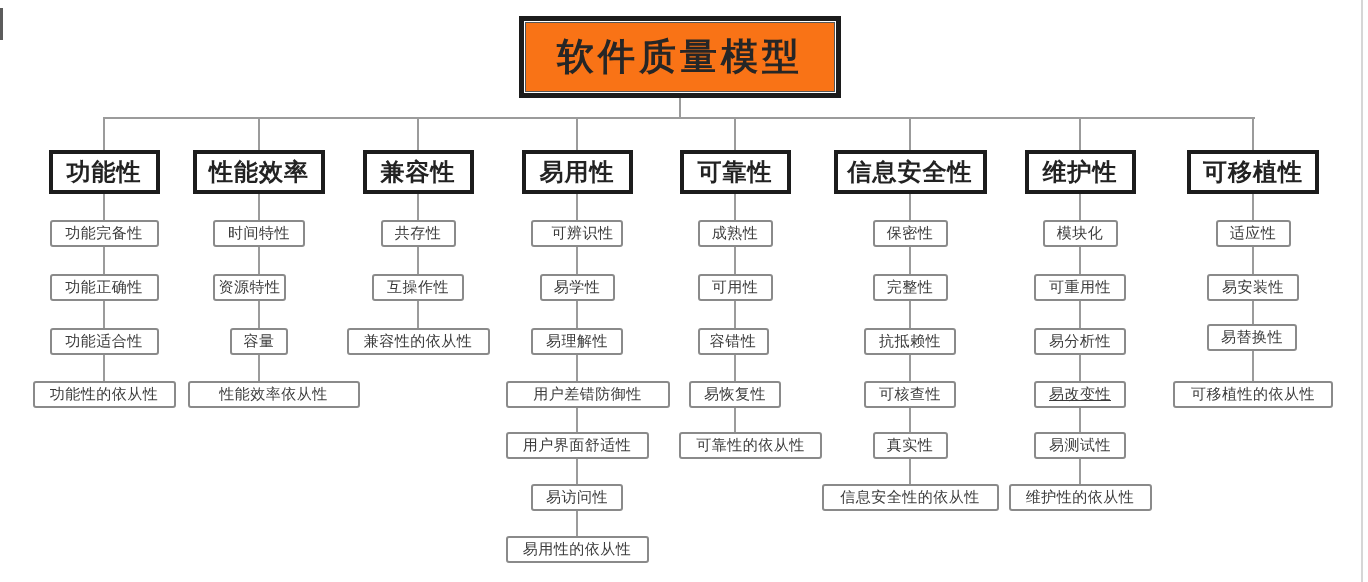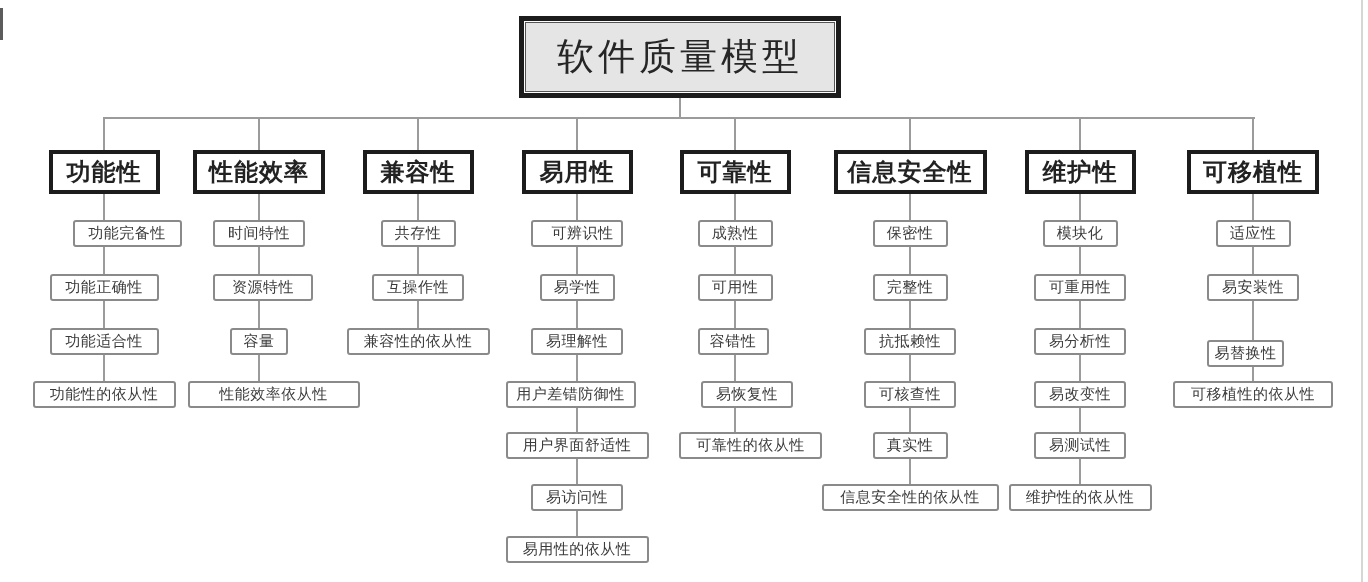--- a/index.html
+++ b/index.html
@@ -1,23 +1,23 @@
 <!DOCTYPE html>
 <html><head>
 <meta charset="utf-8">
 <style>
   html,body{margin:0;padding:0;background:#ffffff;}
   body{font-family:"DejaVu Sans","Liberation Sans",sans-serif;}
   #canvas{position:relative;width:1368px;height:582px;background:#ffffff;overflow:hidden;}
 
   .title-box{
     position:absolute;left:519px;top:16px;width:322px;height:82px;
-    border:5px solid #1c1c1c;background:#e5e5e5;box-sizing:border-box;
+    border:5px solid #1c1c1c;background:#f97316;box-sizing:border-box;
     display:flex;align-items:center;justify-content:center;
-    font-size:37px;font-weight:normal;color:#262626;letter-spacing:4px;
+    font-size:37px;font-weight:bold;color:#262626;letter-spacing:4px;
     box-shadow:0 0 0 1px #ffffff inset, 0 0 0 2px #555 inset;
     z-index:3;
   }
   .cat-box{
     position:absolute;top:150px;height:44px;
     border:4px solid #1c1c1c;background:#ffffff;box-sizing:border-box;
     display:flex;align-items:center;justify-content:center;
     font-size:24px;font-weight:bold;color:#222;letter-spacing:1px;
     z-index:3;
   }
@@ -43,74 +43,74 @@
   <div class="title-box">软件质量模型</div>
 
   <div class="vline" style="left:679px;top:98px;height:20px;"></div>
 
   <div class="hline" style="left:104px;top:117px;width:1151px;"></div>
 
   <div id="columns">
       <div class="vline" style="left: 103px; top: 117px; height: 33px;"></div>
       <div class="vline" style="left: 103px; top: 194px; height: 199px;"></div>
       <div class="cat-box" style="left: 48.5px; width: 111px;">功能性</div>
-      <div class="item-box" style="left: 49.5px; top: 220px; width: 109px; margin-left: 23px;">功能完备性</div>
+      <div class="item-box" style="left: 49.5px; top: 220px; width: 109px;">功能完备性</div>
       <div class="item-box" style="left: 49.5px; top: 274px; width: 109px;">功能正确性</div>
       <div class="item-box" style="left: 49.5px; top: 328px; width: 109px;">功能适合性</div>
       <div class="item-box" style="left: 32.5px; top: 381px; width: 143px;">功能性的依从性</div>
       <div class="vline" style="left: 258px; top: 117px; height: 33px;"></div>
       <div class="vline" style="left: 258px; top: 194px; height: 199px;"></div>
       <div class="cat-box" style="left: 193px; width: 132px;">性能效率</div>
       <div class="item-box" style="left: 213px; top: 220px; width: 92px;">时间特性</div>
-      <div class="item-box" style="left: 213px; top: 274px; width: 100px;">资源特性</div>
+      <div class="item-box" style="left: 213px; top: 274px; width: 73px;">资源特性</div>
       <div class="item-box" style="left: 230px; top: 328px; width: 58px;">容量</div>
       <div class="item-box" style="left: 187.5px; top: 381px; width: 172px;">性能效率依从性</div>
       <div class="vline" style="left: 417px; top: 117px; height: 33px;"></div>
       <div class="vline" style="left: 417px; top: 194px; height: 146px;"></div>
       <div class="cat-box" style="left: 362.5px; width: 111px;">兼容性</div>
       <div class="item-box" style="left: 380.5px; top: 220px; width: 75px;">共存性</div>
       <div class="item-box" style="left: 372px; top: 274px; width: 92px;">互操作性</div>
       <div class="item-box" style="left: 346.5px; top: 328px; width: 143px;">兼容性的依从性</div>
       <div class="vline" style="left: 576px; top: 117px; height: 33px;"></div>
       <div class="vline" style="left: 576px; top: 194px; height: 354px;"></div>
       <div class="cat-box" style="left: 521.5px; width: 111px;">易用性</div>
       <div class="item-box" style="left: 531px; top: 220px; width: 92px; padding-left: 11px;">可辨识性</div>
       <div class="item-box" style="left: 539.5px; top: 274px; width: 75px;">易学性</div>
       <div class="item-box" style="left: 531px; top: 328px; width: 92px;">易理解性</div>
-      <div class="item-box" style="left: 505.5px; top: 381px; width: 130px;">用户差错防御性</div>
+      <div class="item-box" style="left: 505.5px; top: 381px; width: 164px;">用户差错防御性</div>
       <div class="item-box" style="left: 505.5px; top: 432px; width: 143px;">用户界面舒适性</div>
       <div class="item-box" style="left: 531px; top: 484px; width: 92px;">易访问性</div>
       <div class="item-box" style="left: 505.5px; top: 536px; width: 143px;">易用性的依从性</div>
       <div class="vline" style="left: 734px; top: 117px; height: 33px;"></div>
       <div class="vline" style="left: 734px; top: 194px; height: 250px;"></div>
       <div class="cat-box" style="left: 679.5px; width: 111px;">可靠性</div>
       <div class="item-box" style="left: 697.5px; top: 220px; width: 75px;">成熟性</div>
       <div class="item-box" style="left: 697.5px; top: 274px; width: 75px;">可用性</div>
       <div class="item-box" style="left: 697.5px; top: 328px; width: 71px;">容错性</div>
-      <div class="item-box" style="left: 689px; top: 381px; width: 92px; margin-left: 12px;">易恢复性</div>
+      <div class="item-box" style="left: 689px; top: 381px; width: 92px;">易恢复性</div>
       <div class="item-box" style="left: 679px; top: 432px; width: 143px;">可靠性的依从性</div>
       <div class="vline" style="left: 909px; top: 117px; height: 33px;"></div>
       <div class="vline" style="left: 909px; top: 194px; height: 302px;"></div>
       <div class="cat-box" style="left: 833.5px; width: 153px;">信息安全性</div>
       <div class="item-box" style="left: 872.5px; top: 220px; width: 75px;">保密性</div>
       <div class="item-box" style="left: 872.5px; top: 274px; width: 75px;">完整性</div>
       <div class="item-box" style="left: 864px; top: 328px; width: 92px;">抗抵赖性</div>
       <div class="item-box" style="left: 864px; top: 381px; width: 92px;">可核查性</div>
       <div class="item-box" style="left: 872.5px; top: 432px; width: 75px;">真实性</div>
       <div class="item-box" style="left: 821.5px; top: 484px; width: 177px;">信息安全性的依从性</div>
       <div class="vline" style="left: 1079px; top: 117px; height: 33px;"></div>
       <div class="vline" style="left: 1079px; top: 194px; height: 302px;"></div>
       <div class="cat-box" style="left: 1024.5px; width: 111px; text-align: right;">维护性</div>
       <div class="item-box" style="left: 1042.5px; top: 220px; width: 75px;">模块化</div>
       <div class="item-box" style="left: 1034px; top: 274px; width: 92px;">可重用性</div>
       <div class="item-box" style="left: 1034px; top: 328px; width: 92px;">易分析性</div>
-      <div class="item-box" style="left: 1034px; top: 381px; width: 92px;">易改变性</div>
+      <div class="item-box" style="left: 1034px; top: 381px; width: 92px; text-decoration: underline;">易改变性</div>
       <div class="item-box" style="left: 1034px; top: 432px; width: 92px;">易测试性</div>
       <div class="item-box" style="left: 1008.5px; top: 484px; width: 143px;">维护性的依从性</div>
       <div class="vline" style="left: 1252px; top: 117px; height: 33px;"></div>
       <div class="vline" style="left: 1252px; top: 194px; height: 199px;"></div>
       <div class="cat-box" style="left: 1187px; width: 132px;">可移植性</div>
       <div class="item-box" style="left: 1215.5px; top: 220px; width: 75px;">适应性</div>
       <div class="item-box" style="left: 1207px; top: 274px; width: 92px;">易安装性</div>
-      <div class="item-box" style="left: 1207px; top: 340px; width: 77px;">易替换性</div>
+      <div class="item-box" style="left: 1207px; top: 324px; width: 90px;">易替换性</div>
       <div class="item-box" style="left: 1173px; top: 381px; width: 160px;">可移植性的依从性</div>
     </div>
 </div>
 
 </body></html>

